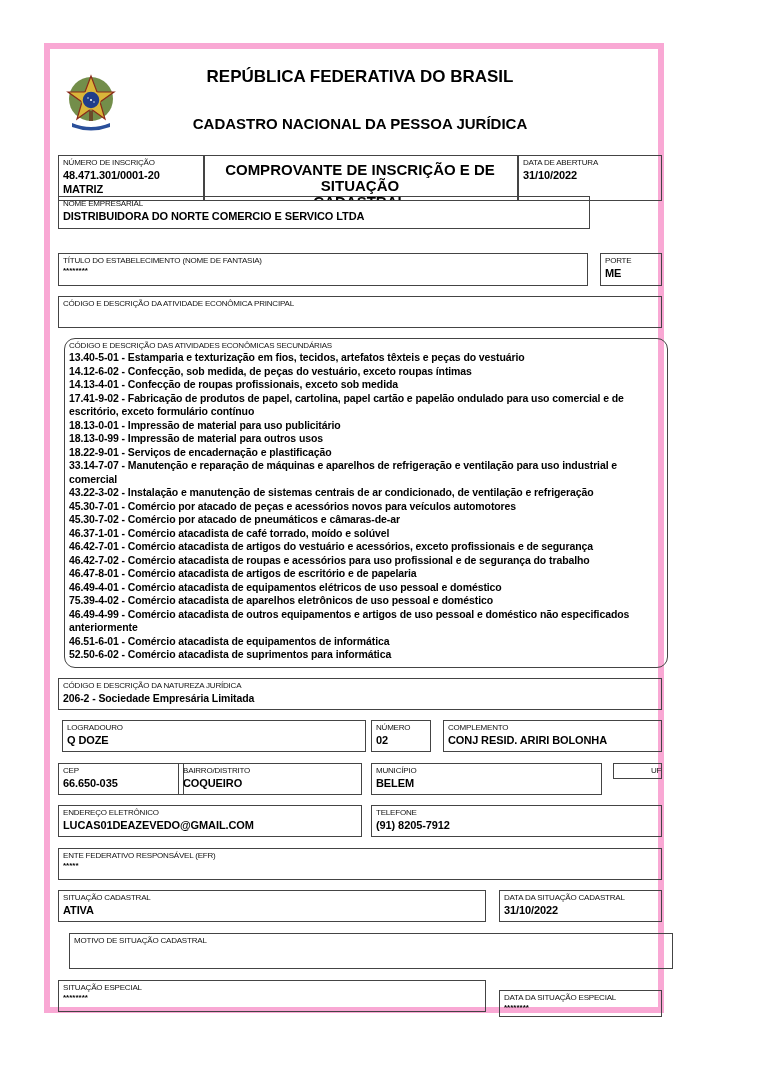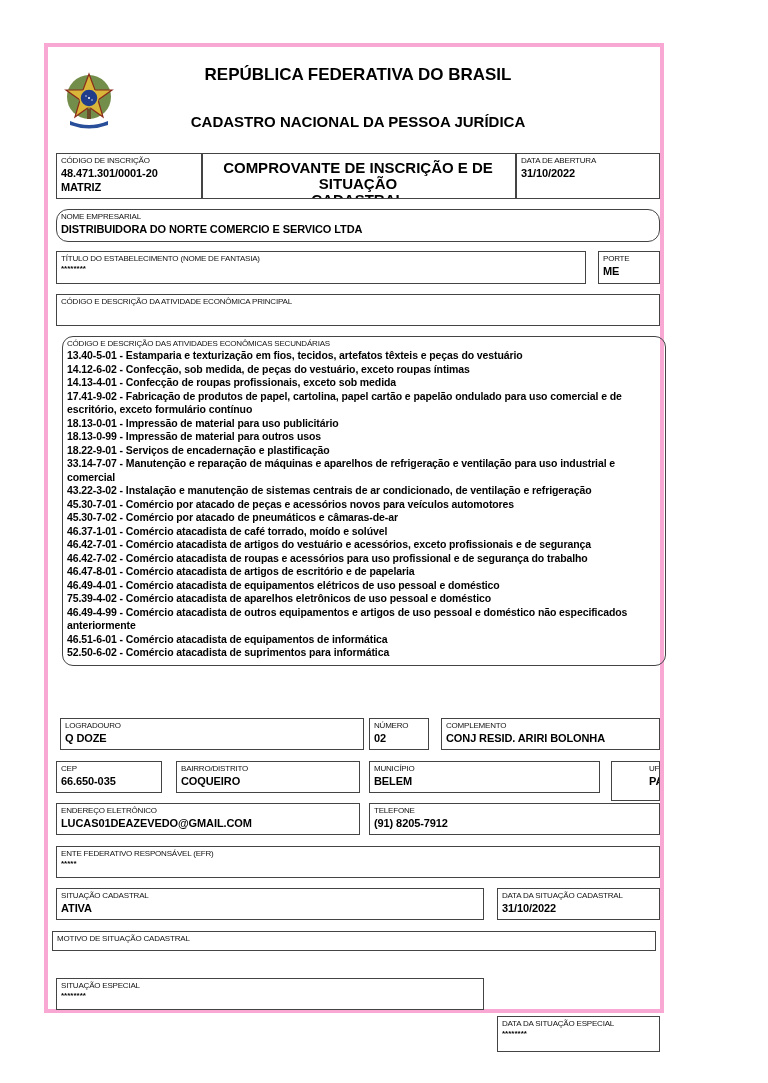--- a/index.html
+++ b/index.html
@@ -1,17 +1,17 @@
 <!DOCTYPE html>
 <html><head>
 <meta charset="utf-8">
 <style>
   html, body { margin: 0; padding: 0; background: #ffffff; }
   body { width: 768px; height: 1083px; position: relative; font-family: "Liberation Sans", sans-serif; color: #000; }
-  .page { position: absolute; left: 44px; top: 43px; width: 620px; height: 970px; border: 4px solid #f9a8d4; box-sizing: border-box; }
+  .page { position: absolute; left: 44px; top: 43px; width: 620px; height: 970px; border: 6px solid #f9a8d4; box-sizing: border-box; }
   .box { position: absolute; border: 1.5px solid #444; box-sizing: border-box; padding: 2px 4px 0 4px; overflow: hidden; }
   .lbl { font-size: 8px; line-height: 10px; color: #111; letter-spacing: -0.2px; white-space: nowrap; }
   .val { font-size: 11px; font-weight: bold; line-height: 14px; letter-spacing: -0.1px; white-space: nowrap; }
   .mask { font-size: 8px; font-weight: bold; line-height: 10px; }
   .title1 { position: absolute; left: 0; width: 620px; top: 18px; text-align: center; font-size: 17px; font-weight: bold; }
   .title2 { position: absolute; left: 0; width: 620px; top: 66px; text-align: center; font-size: 15px; font-weight: bold; }
   .emblem { position: absolute; left: 14px; top: 24px; width: 54px; height: 58px; }
   .doc-title { position: absolute; text-align: center; font-size: 15px; font-weight: bold; line-height: 16px; }
   .act-list { font-size: 10.5px; font-weight: bold; line-height: 13.5px; letter-spacing: -0.1px; }
   .act-list div { white-space: normal; }
@@ -31,36 +31,36 @@
       <circle cx="30" cy="29" r="0.7" fill="#fff"></circle>
       <path d="M8 50 Q27 58 46 50 L46 54 Q27 61 8 54 Z" fill="#2a4f9a"></path>
       <rect x="25" y="38" width="4" height="10" fill="#6b4a2a"></rect>
     </svg>
   </div>
 
   <div class="title1">REPÚBLICA FEDERATIVA DO BRASIL</div>
   <div class="title2">CADASTRO NACIONAL DA PESSOA JURÍDICA</div>
 
   <div class="box" style="left:8px;top:106px;width:146px;height:46px;">
-    <div class="lbl">CÓDIGO DE INSCRIÇÃO</div>
+    <div class="lbl">NÚMERO DE INSCRIÇÃO</div>
     <div class="val">48.471.301/0001-20</div>
     <div class="val">MATRIZ</div>
   </div>
   <div class="box" style="left:154px;top:106px;width:314px;height:46px;">
     <div class="doc-title" style="left:0;width:310px;top:6px;">
       <div>COMPROVANTE DE INSCRIÇÃO E DE SITUAÇÃO</div>
       <div>CADASTRAL</div>
     </div>
   </div>
   <div class="box" style="left:468px;top:106px;width:144px;height:46px;">
     <div class="lbl">DATA DE ABERTURA</div>
     <div class="val">31/10/2022</div>
   </div>
 
-  <div class="box" style="left:8px;top:162px;width:604px;height:33px;border-radius:12px;">
+  <div class="box" style="left:8px;top:147px;width:532px;height:33px;">
     <div class="lbl">NOME EMPRESARIAL</div>
     <div class="val">DISTRIBUIDORA DO NORTE COMERCIO E SERVICO LTDA</div>
   </div>
 
   <div class="box" style="left:8px;top:204px;width:530px;height:33px;">
     <div class="lbl">TÍTULO DO ESTABELECIMENTO (NOME DE FANTASIA)</div>
     <div class="mask">********</div>
   </div>
   <div class="box" style="left:550px;top:204px;width:62px;height:33px;">
     <div class="lbl">PORTE</div>
@@ -91,47 +91,51 @@
       <div>46.42-7-02 - Comércio atacadista de roupas e acessórios para uso profissional e de segurança do trabalho</div>
       <div>46.47-8-01 - Comércio atacadista de artigos de escritório e de papelaria</div>
       <div>46.49-4-01 - Comércio atacadista de equipamentos elétricos de uso pessoal e doméstico</div>
       <div>75.39-4-02 - Comércio atacadista de aparelhos eletrônicos de uso pessoal e doméstico</div>
       <div>46.49-4-99 - Comércio atacadista de outros equipamentos e artigos de uso pessoal e doméstico não especificados anteriormente</div>
       <div>46.51-6-01 - Comércio atacadista de equipamentos de informática</div>
       <div>52.50-6-02 - Comércio atacadista de suprimentos para informática</div>
     </div>
   </div>
 
+  <div class="box" style="left:8px;top:629px;width:604px;height:32px;">
+    <div class="lbl">CÓDIGO E DESCRIÇÃO DA NATUREZA JURÍDICA</div>
+    <div class="val" style="font-size:10.5px;">206-2 - Sociedade Empresária Limitada</div>
+  </div>
 
   <div class="box" style="left:12px;top:671px;width:304px;height:32px;">
     <div class="lbl">LOGRADOURO</div>
     <div class="val">Q DOZE</div>
   </div>
   <div class="box" style="left:321px;top:671px;width:60px;height:32px;">
     <div class="lbl">NÚMERO</div>
     <div class="val">02</div>
   </div>
   <div class="box" style="left:393px;top:671px;width:219px;height:32px;">
     <div class="lbl">COMPLEMENTO</div>
     <div class="val">CONJ RESID. ARIRI BOLONHA</div>
   </div>
 
-  <div class="box" style="left:8px;top:714px;width:106px;height:32px;">
+  <div class="box" style="left:8px;top:714px;width:126px;height:32px;">
     <div class="lbl">CEP</div>
     <div class="val">66.650-035</div>
   </div>
   <div class="box" style="left:128px;top:714px;width:184px;height:32px;">
     <div class="lbl">BAIRRO/DISTRITO</div>
     <div class="val">COQUEIRO</div>
   </div>
   <div class="box" style="left:321px;top:714px;width:231px;height:32px;">
     <div class="lbl">MUNICÍPIO</div>
     <div class="val">BELEM</div>
   </div>
-  <div class="box" style="left:563px;top:714px;width:49px;height:40px;padding-left:37px;">
+  <div class="box" style="left:563px;top:714px;width:49px;height:16px;padding-left:37px;">
     <div class="lbl">UF</div>
     <div class="val">PA</div>
   </div>
 
   <div class="box" style="left:8px;top:756px;width:304px;height:32px;">
     <div class="lbl">ENDEREÇO ELETRÔNICO</div>
     <div class="val">LUCAS01DEAZEVEDO@GMAIL.COM</div>
   </div>
   <div class="box" style="left:321px;top:756px;width:291px;height:32px;">
     <div class="lbl">TELEFONE</div>
@@ -145,27 +149,27 @@
 
   <div class="box" style="left:8px;top:799px;width:604px;height:32px;">
     <div class="lbl">ENTE FEDERATIVO RESPONSÁVEL (EFR)</div>
     <div class="mask">*****</div>
   </div>
   <div class="box" style="left:449px;top:841px;width:163px;height:32px;">
     <div class="lbl">DATA DA SITUAÇÃO CADASTRAL</div>
     <div class="val">31/10/2022</div>
   </div>
 
-  <div class="box" style="left:4px;top:884px;width:604px;height:20px;">
+  <div class="box" style="left:19px;top:884px;width:604px;height:36px;">
     <div class="lbl">MOTIVO DE SITUAÇÃO CADASTRAL</div>
     <div class="val"></div>
   </div>
 
   <div class="box" style="left:8px;top:931px;width:428px;height:32px;">
     <div class="lbl">SITUAÇÃO ESPECIAL</div>
     <div class="mask">********</div>
   </div>
-  <div class="box" style="left:449px;top:969px;width:163px;height:36px;">
+  <div class="box" style="left:449px;top:941px;width:163px;height:27px;">
     <div class="lbl">DATA DA SITUAÇÃO ESPECIAL</div>
     <div class="mask">********</div>
   </div>
 
 </div>
 
 </body></html>

